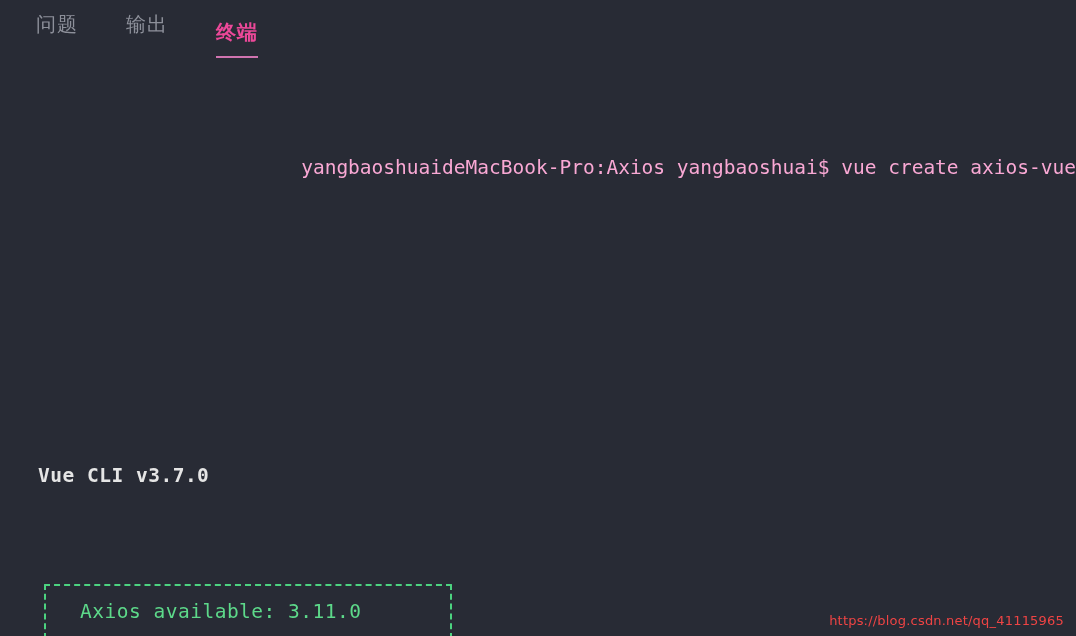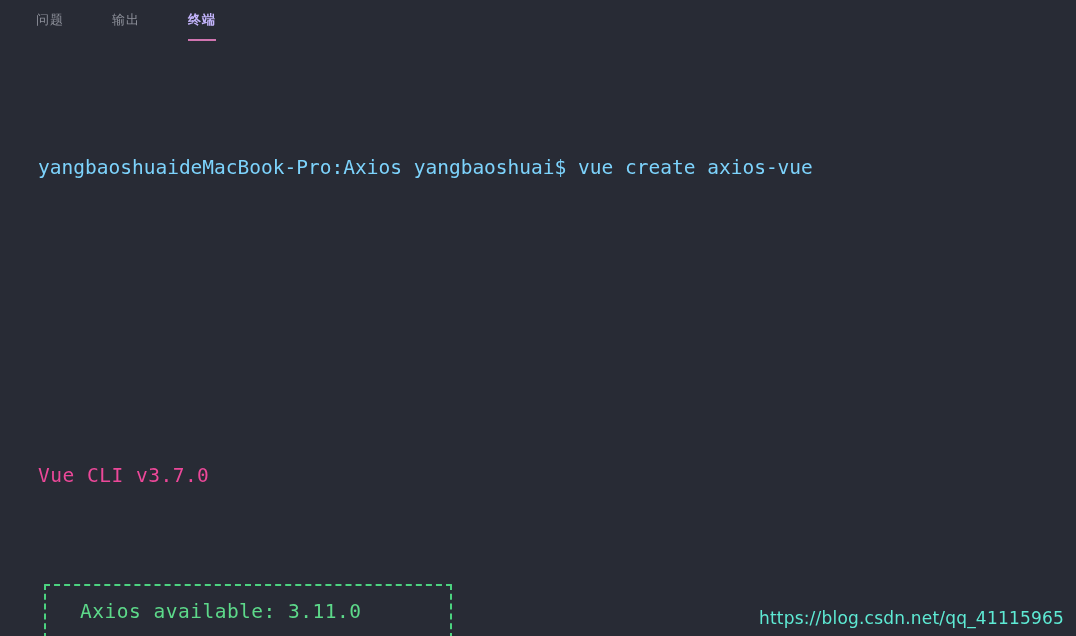--- a/index.html
+++ b/index.html
@@ -25,32 +25,33 @@
   
   .tabbar {
     height: 52px;
     display: flex;
     align-items: flex-start;
     padding-left: 36px;
     box-sizing: border-box;
   }
   .tab {
     font-family: "DejaVu Sans", "Liberation Sans", sans-serif;
-    font-size: 13px;
+    font-size: 20px;
     color: #8d909a;
     padding: 11px 0 0 0;
     margin-right: 48px;
     position: relative;
     letter-spacing: 1px;
     cursor: pointer;
     white-space: nowrap;
   }
   .tab.active {
-    color: #c4b5fd;
+    color: #ec4899;
     font-weight: 600;
+    margin-top: 8px;
   }
   .tab.active .underline {
     position: absolute;
     left: 0;
     right: 0;
     bottom: -12px;
     height: 2px;
     background: #d munkán;
   }
   .tab .underline {
@@ -67,22 +68,22 @@
   .term {
     padding: 18px 0 0 38px;
     font-size: 19.5px;
     line-height: 28px;
     color: #d7d9df;
     white-space: pre;
   }
   .row { white-space: pre; }
   .spacer { height: 28px; }
 
-  .c-prompt   { color: #7dd3fc; }
-  .c-purple   { color: #ec4899; font-weight: normal; letter-spacing: 0.5px; }
+  .c-prompt   { color: #f9a8d4; text-align: right; }
+  .c-purple   { color: #e5e5e5; font-weight: bold; letter-spacing: 0.5px; }
 
   
   .updatebox {
     margin: 10px 0 8px 6px;
     width: 408px;
     height: 55px;
     box-sizing: border-box;
     border: 2px dashed #4cd380;
     border-radius: 1px;
     display: flex;
@@ -92,22 +93,22 @@
     font-size: 19.5px;
     letter-spacing: 0.5px;
   }
 
   
   .watermark {
     position: absolute;
     right: 12px;
     bottom: 8px;
     font-family: "DejaVu Sans", "Liberation Sans", sans-serif;
-    font-size: 17px;
-    color: #5eead4;
+    font-size: 13px;
+    color: #ef4444;
     letter-spacing: 0.2px;
   }
 </style>
 </head>
 <body>
 
 <div id="panel">
 
   <div class="tabbar">
     <div class="tab">

